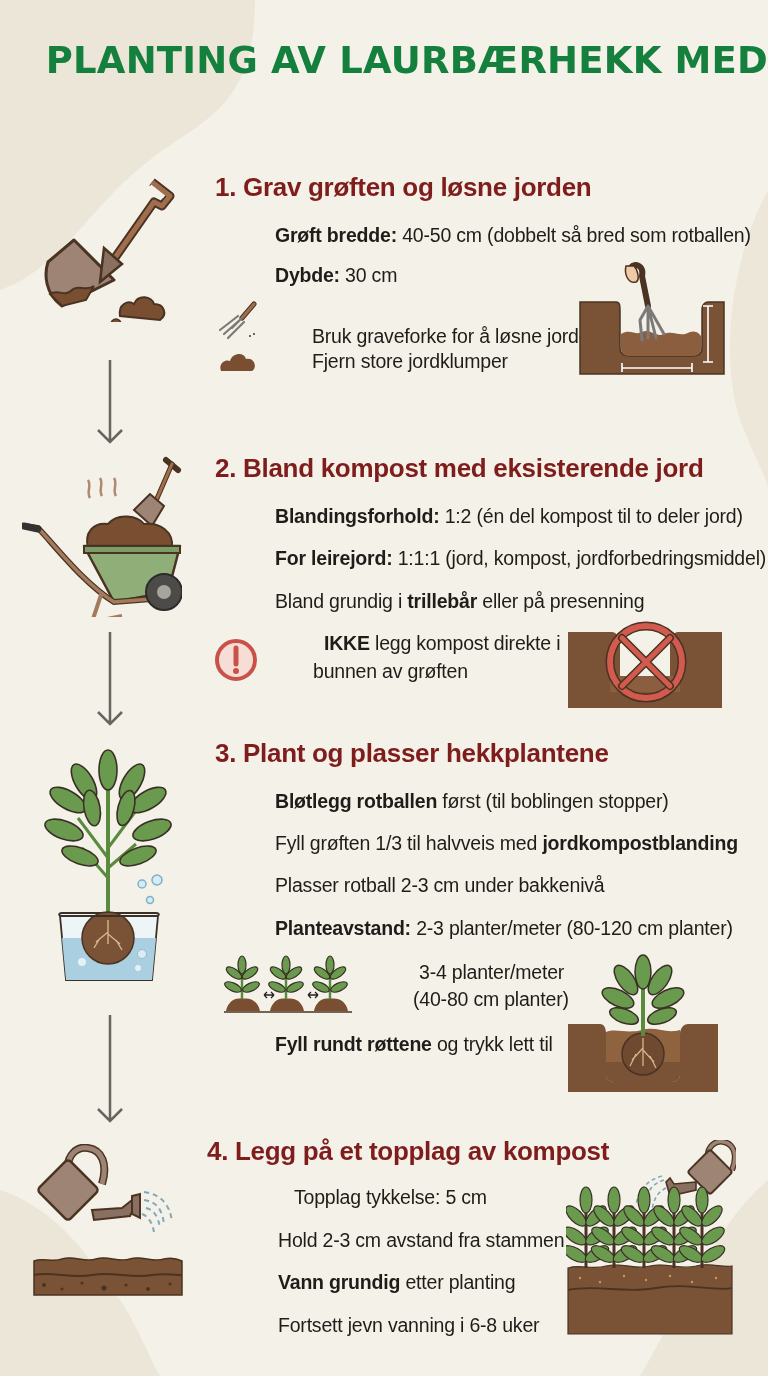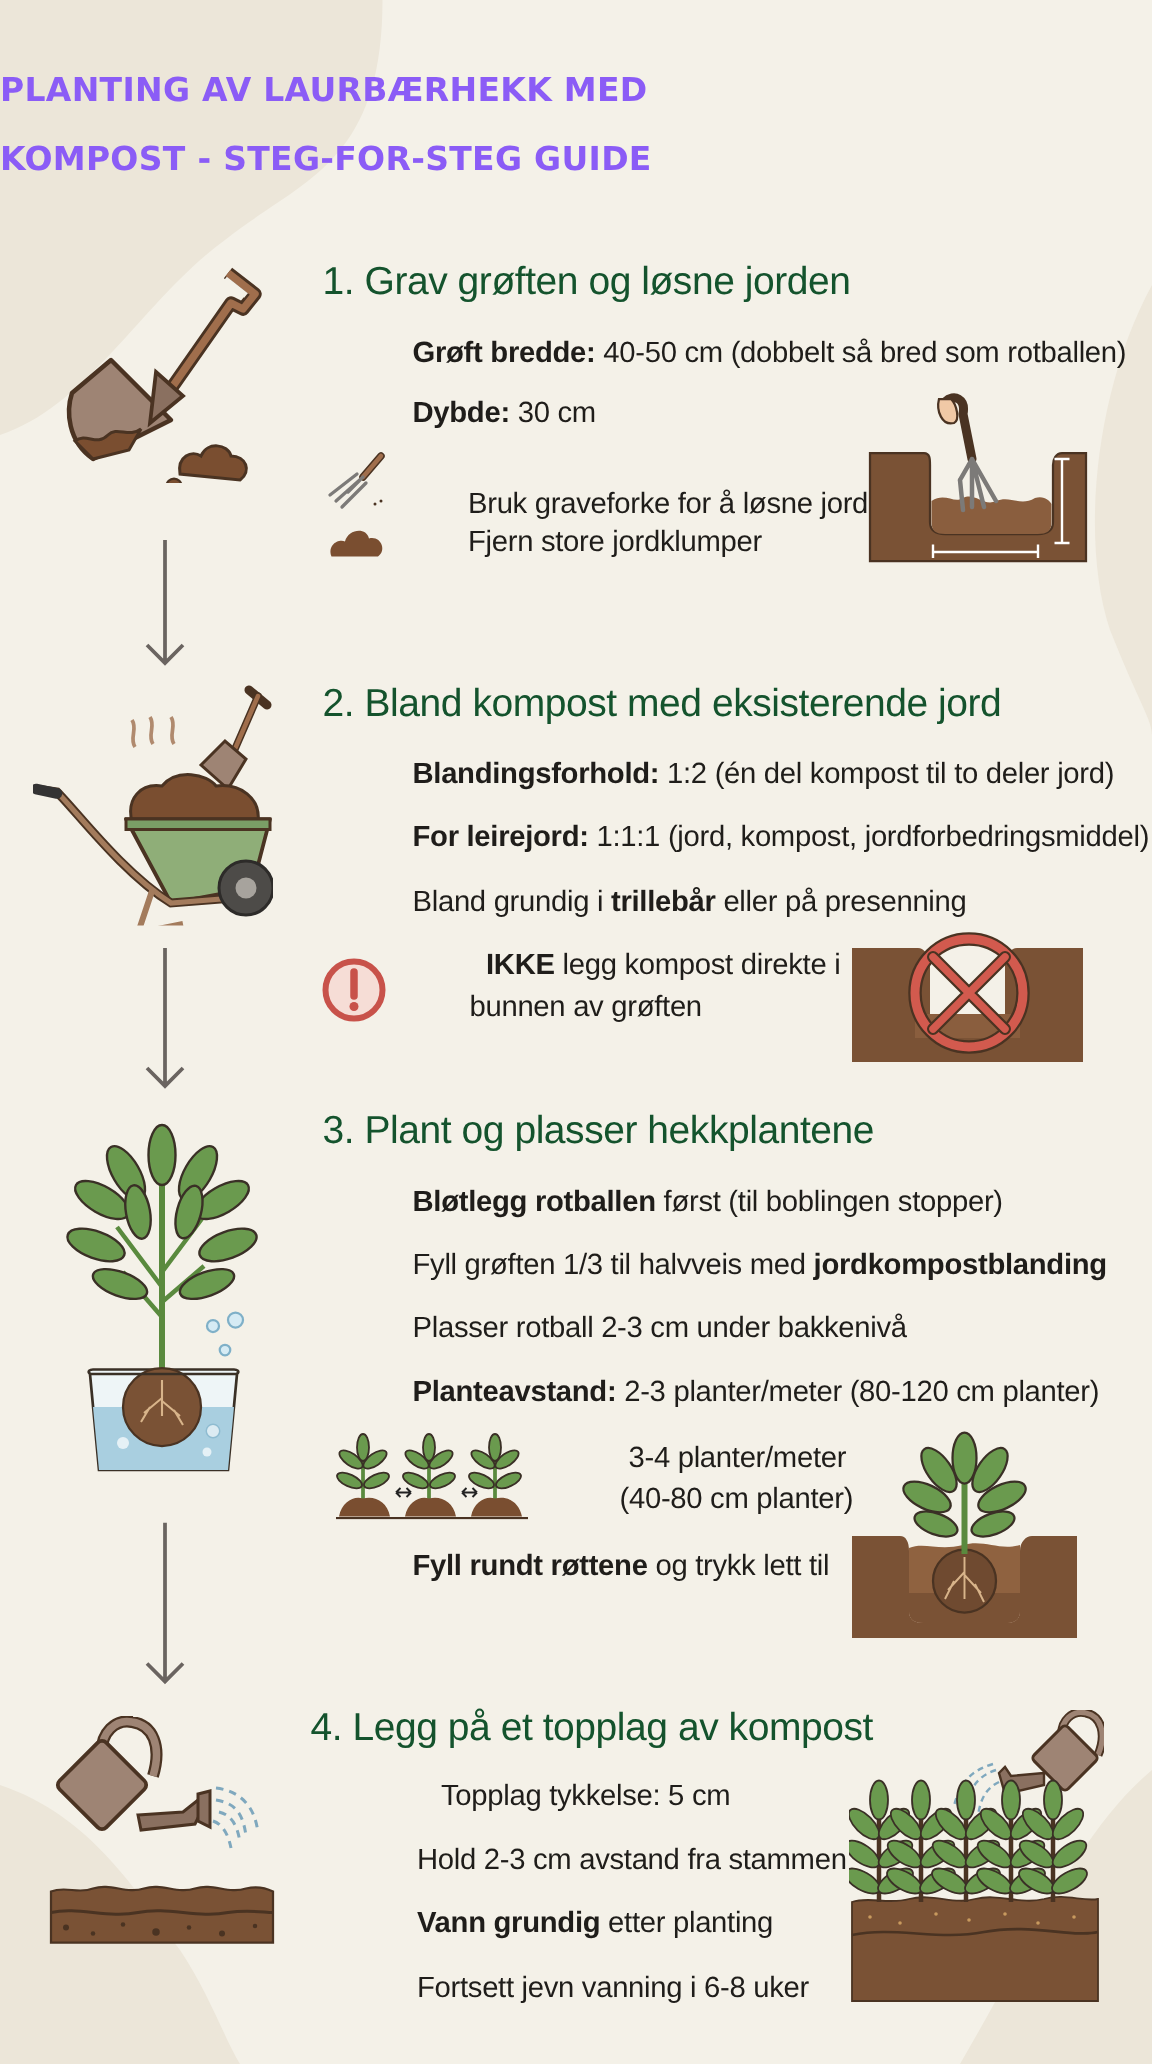--- a/index.html
+++ b/index.html
@@ -6,27 +6,27 @@
   html, body { width: 768px; height: 1376px; overflow: hidden; }
   body {
     background: #f4f1e8;
     font-family: "Liberation Sans", "DejaVu Sans", sans-serif;
     color: #1c1a17;
     position: relative;
   }
   .bg-blob { position: absolute; pointer-events: none; }
   .title {
     position: absolute; left: 0; top: 38px; width: 768px;
-    text-align: left; color: #8b5cf6;
+    text-align: right; color: #15803d;
     font-family: "DejaVu Sans", sans-serif; font-weight: bold;
-    font-size: 22px; line-height: 46px; letter-spacing: 0.2px;
+    font-size: 37px; line-height: 46px; letter-spacing: 0.2px;
   }
   .title div { white-space: nowrap; }
   .step-heading {
-    position: absolute; font-weight: normal; font-size: 26px; color: #14532d;
+    position: absolute; font-weight: bold; font-size: 26px; color: #7f1d1d;
     white-space: nowrap; letter-spacing: -0.3px;
   }
   .line {
     position: absolute; font-size: 19.5px; color: #1f1d1a; white-space: nowrap;
     letter-spacing: -0.2px;
     margin-left: 48px;
   }
   .line b { font-weight: bold; }
   .icon { position: absolute; }
   .arrow { position: absolute; width: 30px; }
@@ -36,21 +36,20 @@
 
 <svg class="bg-blob" style="left:0;top:0" width="768" height="1376" viewBox="0 0 768 1376">
   <path d="M0 0 H255 C255 110 200 120 150 160 C95 200 60 270 0 290 Z" fill="#ece6d9"></path>
   <path d="M768 190 C730 260 720 360 740 420 C760 470 768 480 768 490 Z" fill="#ede7da"></path>
   <path d="M0 1190 C60 1210 90 1260 120 1300 C140 1330 150 1360 160 1376 H0 Z" fill="#ece6d9"></path>
   <path d="M768 1180 C720 1220 690 1290 640 1376 H768 Z" fill="#ece6d9"></path>
 </svg>
 
 <div class="title">
   <div>PLANTING AV LAURBÆRHEKK MED</div>
-  <div>KOMPOST - STEG-FOR-STEG GUIDE</div>
 </div>
 
 <svg class="icon" style="left:40px;top:172px" width="140" height="150" viewBox="0 0 140 150">
 
   <path d="M112 10 L130 24 L122 34 L114 30 L72 90" stroke="#4a3322" stroke-width="9" fill="none" stroke-linejoin="round"></path>
   <path d="M112 10 L130 24 L122 34 L114 30 L72 90" stroke="#a06e4c" stroke-width="5" fill="none" stroke-linejoin="round"></path>
   <path d="M110 14 L124 25" stroke="#f4f1e8" stroke-width="4"></path>
 
   <path d="M34 96 L74 136 L22 162 C5 150 4 130 8 118 Z" transform="translate(0,-28)" fill="#9e8474" stroke="#4a3322" stroke-width="3" stroke-linejoin="round"></path>
   <path d="M10 122 C18 116 24 126 32 118 C38 112 46 120 54 114 L46 128 L22 134 Z" fill="#7a4e30" stroke="#4a3322" stroke-width="2"></path>

